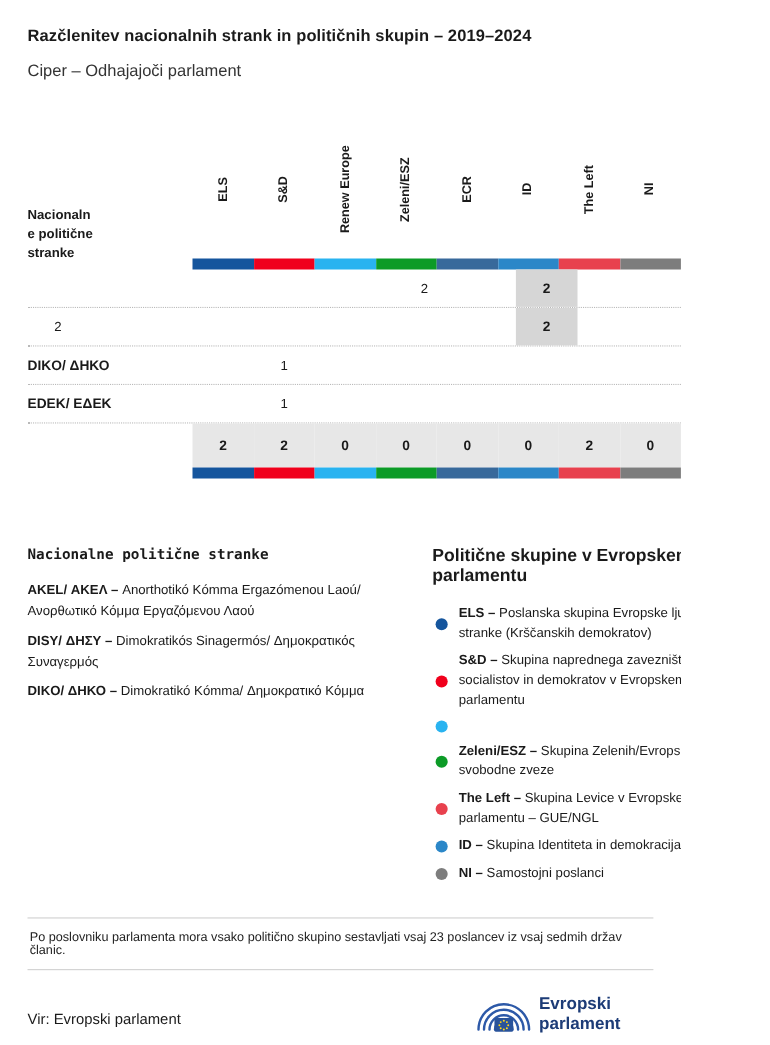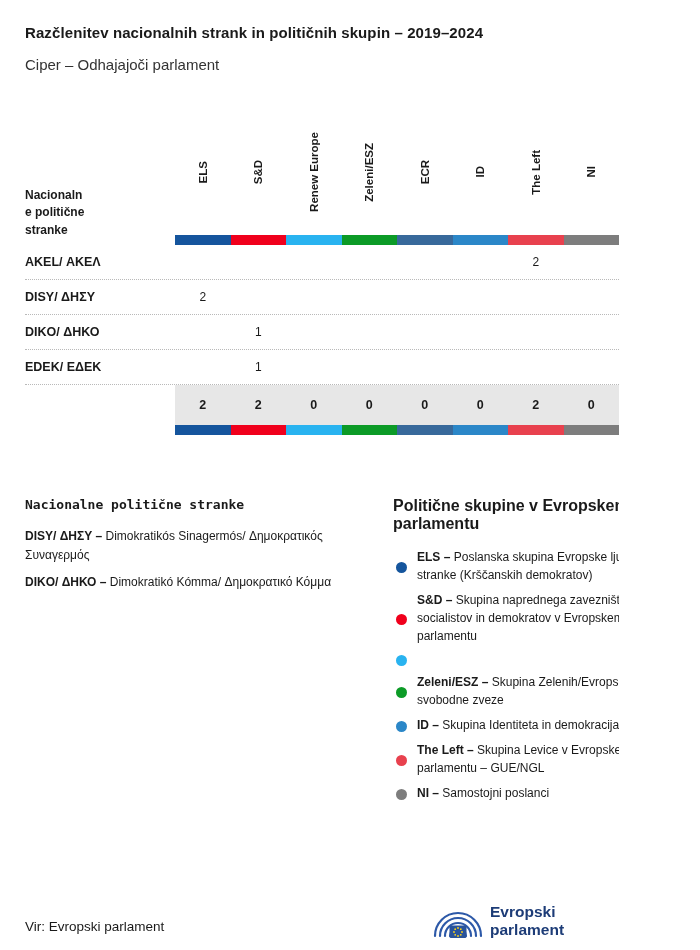--- a/index.html
+++ b/index.html
@@ -111,34 +111,32 @@
       <div class="th-col">
         <div class="th-label-area">
             <span class="v-label">NI</span>
           </div>
         <div class="bar" style="background-color: rgb(125, 125, 125);"></div>
       </div>
       <div class="th-seats">Sedeži</div>
     </div>
 
     <div class="trow">
-      <div class="td-party">AKEL/ ΑΚΕΛ</div>
       <div class="td-val"></div>
       <div class="td-val"></div>
       <div class="td-val"></div>
       <div class="td-val"></div>
       <div class="td-val"></div>
       <div class="td-val"></div>
       <div class="td-val">2</div>
       <div class="td-val"></div>
       <div class="td-seats">2</div>
     </div>
 
     <div class="trow">
-      <div class="td-party">DISY/ ΔΗΣΥ</div>
       <div class="td-val">2</div>
       <div class="td-val"></div>
       <div class="td-val"></div>
       <div class="td-val"></div>
       <div class="td-val"></div>
       <div class="td-val"></div>
       <div class="td-val"></div>
       <div class="td-val"></div>
       <div class="td-seats">2</div>
     </div>
@@ -203,20 +201,21 @@
         <div class="tt-num">0</div>
         <div class="tt-bar" style="background-color: rgb(125, 125, 125);"></div>
       </div>
       <div class="tt-seats">6</div>
     </div>
   </div>
 
   <div class="legend">
     <div class="legend-left">
       <div class="mono-heading">Nacionalne politične stranke</div>
+      <p class="party-item"><strong>AKEL/ ΑΚΕΛ –</strong> <span>Anorthotikó Kómma Ergazómenou Laoú/ Ανορθωτικό Κόμμα Εργαζόμενου Λαού</span></p>
       <p class="party-item"><strong>DISY/ ΔΗΣΥ –</strong> <span>Dimokratikós Sinagermós/ Δημοκρατικός Συναγερμός</span></p>
       <p class="party-item"><strong>DIKO/ ΔΗΚΟ –</strong> <span>Dimokratikó Kómma/ Δημοκρατικό Κόμμα</span></p>
     </div>
     <div class="legend-right">
       <div class="groups-heading">Politične skupine v Evropskem parlamentu</div>
 
       <div class="group-item">
         <span class="dot" style="background-color: rgb(21, 85, 157);"></span>
         <span class="group-text"><strong>ELS –</strong> <span>Poslanska skupina Evropske ljudske stranke (Krščanskih demokratov)</span></span>
       </div>
@@ -225,34 +224,35 @@
         <span class="group-text"><strong>S&amp;D –</strong> <span>Skupina naprednega zavezništva socialistov in demokratov v Evropskem parlamentu</span></span>
       </div>
       <div class="group-item">
         <span class="dot" style="background-color: rgb(41, 179, 240);"></span>
       </div>
       <div class="group-item">
         <span class="dot" style="background-color: rgb(12, 155, 39);"></span>
         <span class="group-text"><strong>Zeleni/ESZ –</strong> <span>Skupina Zelenih/Evropske svobodne zveze</span></span>
       </div>
       <div class="group-item">
+        <span class="dot" style="background-color: rgb(232, 65, 78);"></span>
+        <span class="group-text"><strong>The Left –</strong> <span>Skupina Levice v Evropskem parlamentu – GUE/NGL</span></span>
+      </div>
+      <div class="group-item">
         <span class="dot" style="background-color: rgb(43, 135, 200);"></span>
         <span class="group-text"><strong>ID –</strong> <span>Skupina Identiteta in demokracija</span></span>
       </div>
       <div class="group-item">
-        <span class="dot" style="background-color: rgb(232, 65, 78);"></span>
-        <span class="group-text"><strong>The Left –</strong> <span>Skupina Levice v Evropskem parlamentu – GUE/NGL</span></span>
-      </div>
-      <div class="group-item">
         <span class="dot" style="background-color: rgb(125, 125, 125);"></span>
         <span class="group-text"><strong>NI –</strong> <span>Samostojni poslanci</span></span>
       </div>
     </div>
   </div>
 
+  <div class="footnote">Po poslovniku parlamenta mora vsako politično skupino sestavljati vsaj 23 poslancev iz vsaj sedmih držav članic.</div>
 
   <div class="footer">
     <div class="source">
       <strong>Vir:</strong>
       <span>Evropski parlament</span>
     </div>
     <svg width="162" height="46" viewBox="0 0 162 46" aria-hidden="true">
       <g stroke="#2d59a8" stroke-width="2.2" fill="none" stroke-linecap="round">
         <path d="M 18 40 A 8 8 0 0 1 34 40"></path>
         <path d="M 13 40 A 13 13 0 0 1 39 40"></path>

